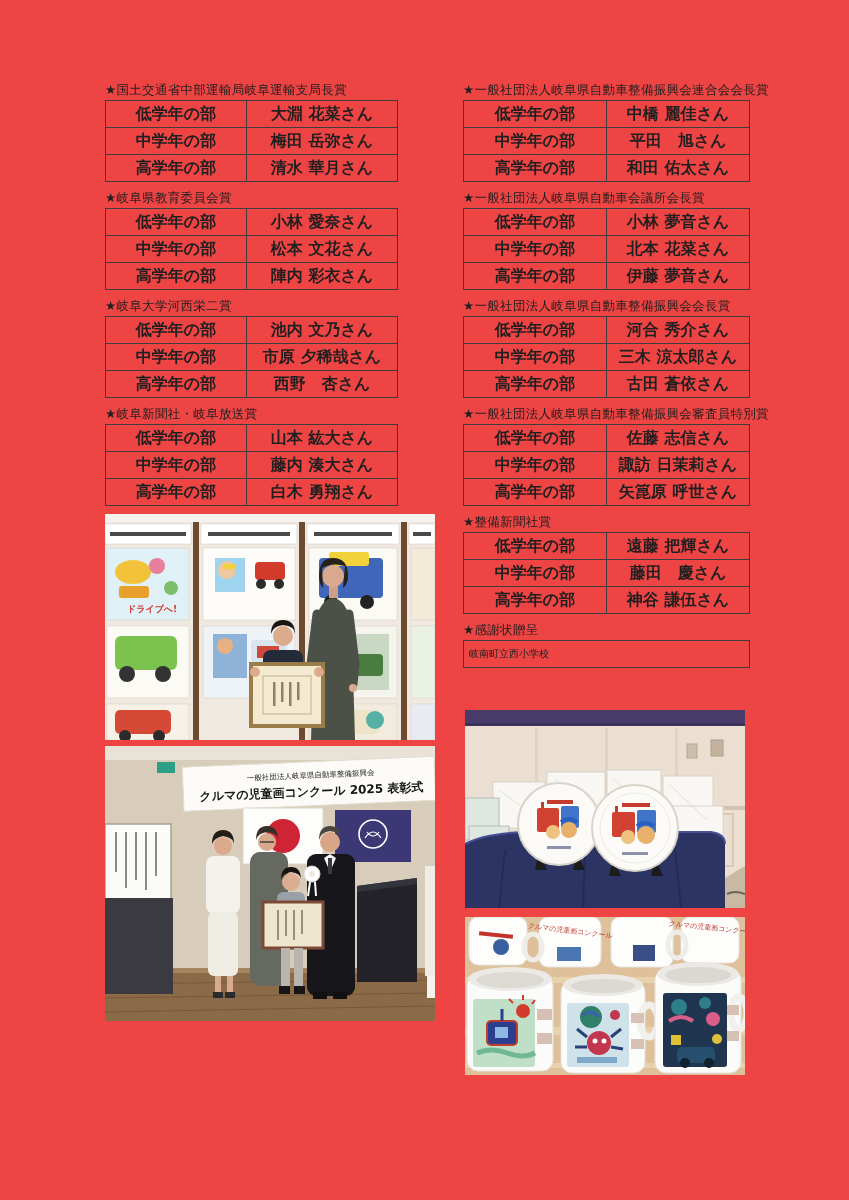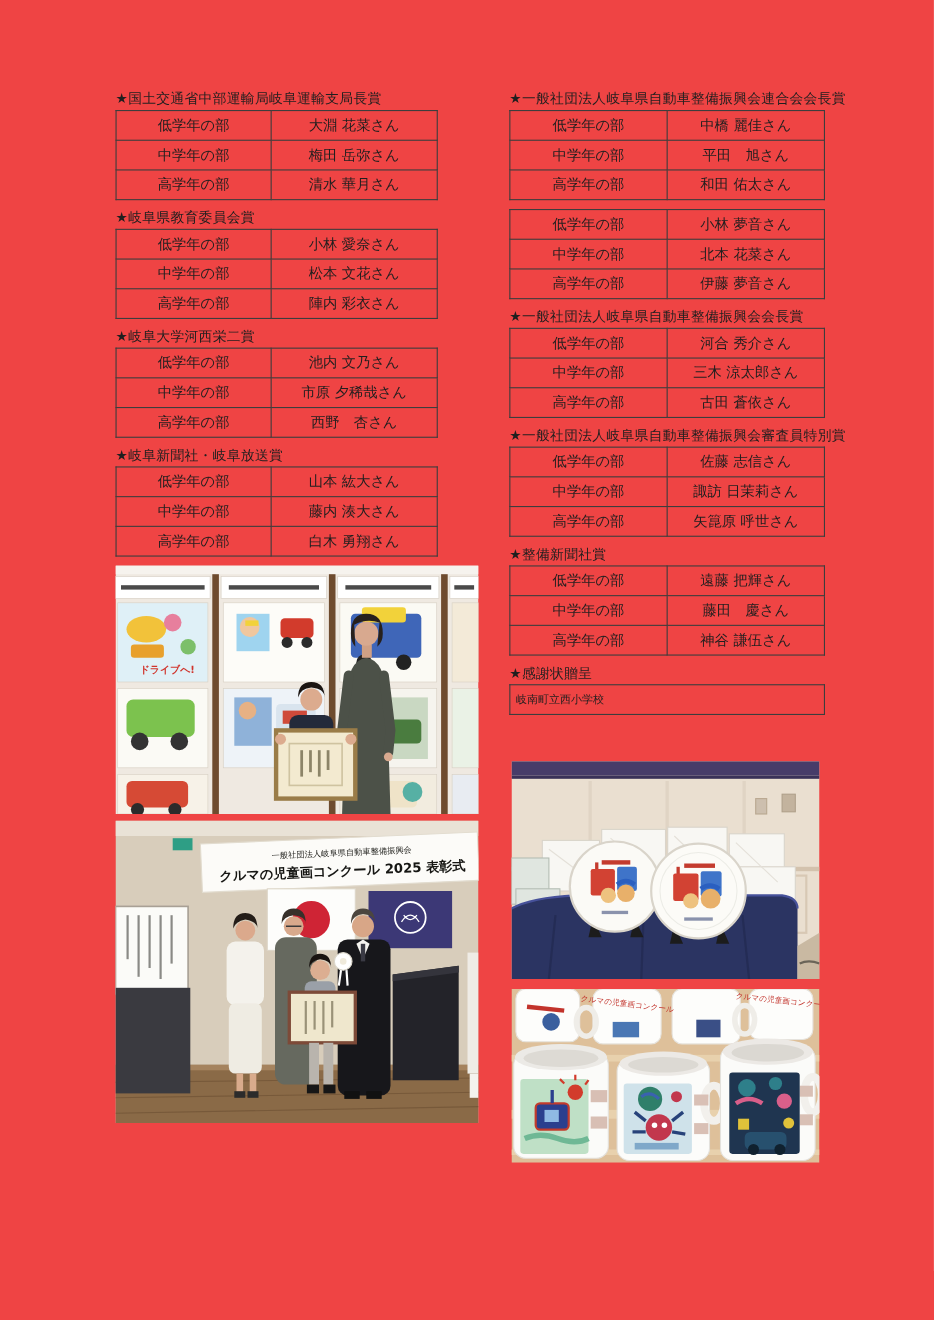--- a/index.html
+++ b/index.html
@@ -13,22 +13,22 @@
 
   .award-section { margin:0 0 8px 0; }
   .award-title {
     margin:0 0 3px 0; font-size:12.5px; font-weight:normal;
     line-height:15px; white-space:nowrap; letter-spacing:0.3px;
   }
   table.award { border-collapse:collapse; table-layout:fixed; }
   .col-left  table.award { width:293px; }
   .col-right table.award { width:287px; }
   table.award td {
-    border:1.5px solid #3d3d3d; height:26px; font-size:13px;
-    text-align:center; padding:0; overflow:hidden; white-space:nowrap;
+    border:1.5px solid #3d3d3d; height:26px; font-size:16px;
+    text-align:center; padding:0; overflow:hidden; white-space:nowrap;font-weight:bold;
   }
   .col-left  td.cat { width:140px; }
   .col-right td.cat { width:142px; }
 
   table.thanks { border-collapse:collapse; table-layout:fixed; width:287px; }
   table.thanks td {
     border:1.5px solid #3d3d3d; height:26px; font-size:10px;
     text-align:left; padding:0 0 0 5px; white-space:nowrap;
   }
 
@@ -341,20 +341,21 @@
             </tr>
         <tr>
           <td class="cat">高学年の部</td>
           <td>和田 佑太さん</td>
             </tr>
       </tbody>
         </table>
     </section>
 
     <section class="award-section">
+      <h3 class="award-title">★一般社団法人岐阜県自動車会議所会長賞</h3>
       <table class="award">
         <tbody>
             <tr>
           <td class="cat">低学年の部</td>
           <td>小林 夢音さん</td>
             </tr>
         <tr>
           <td class="cat">中学年の部</td>
           <td>北本 花菜さん</td>
             </tr>

